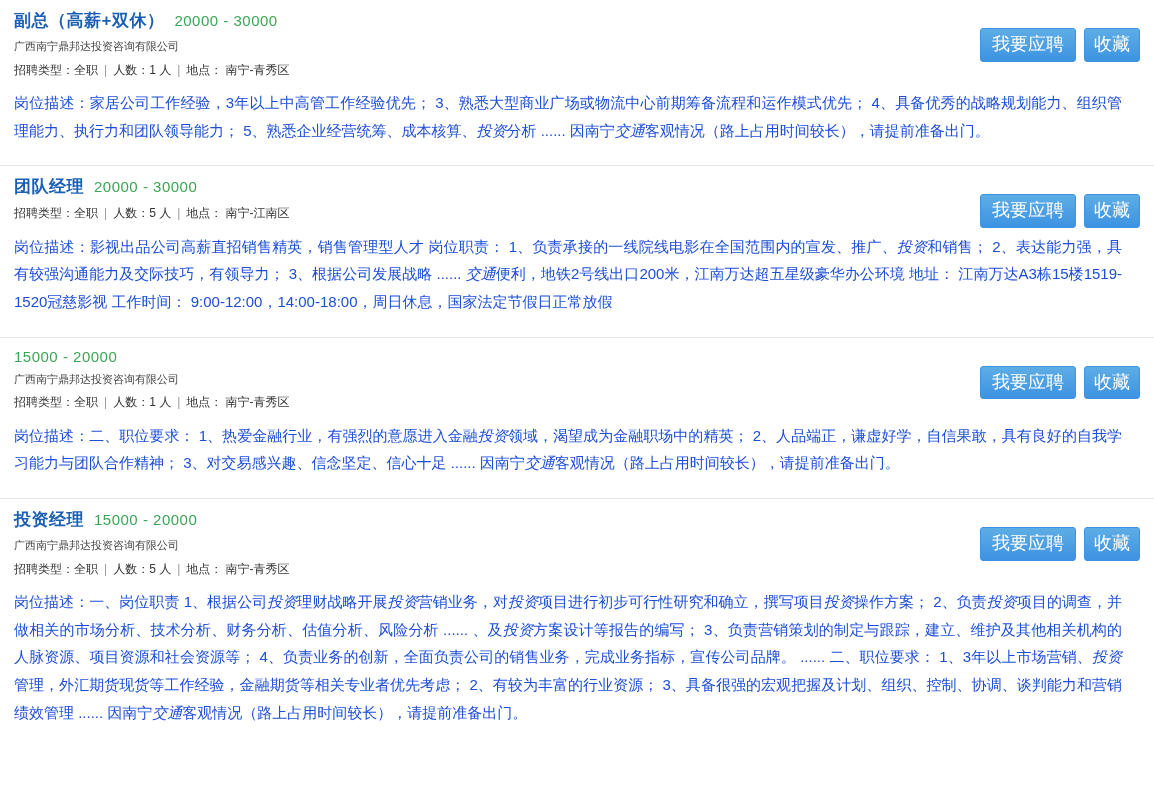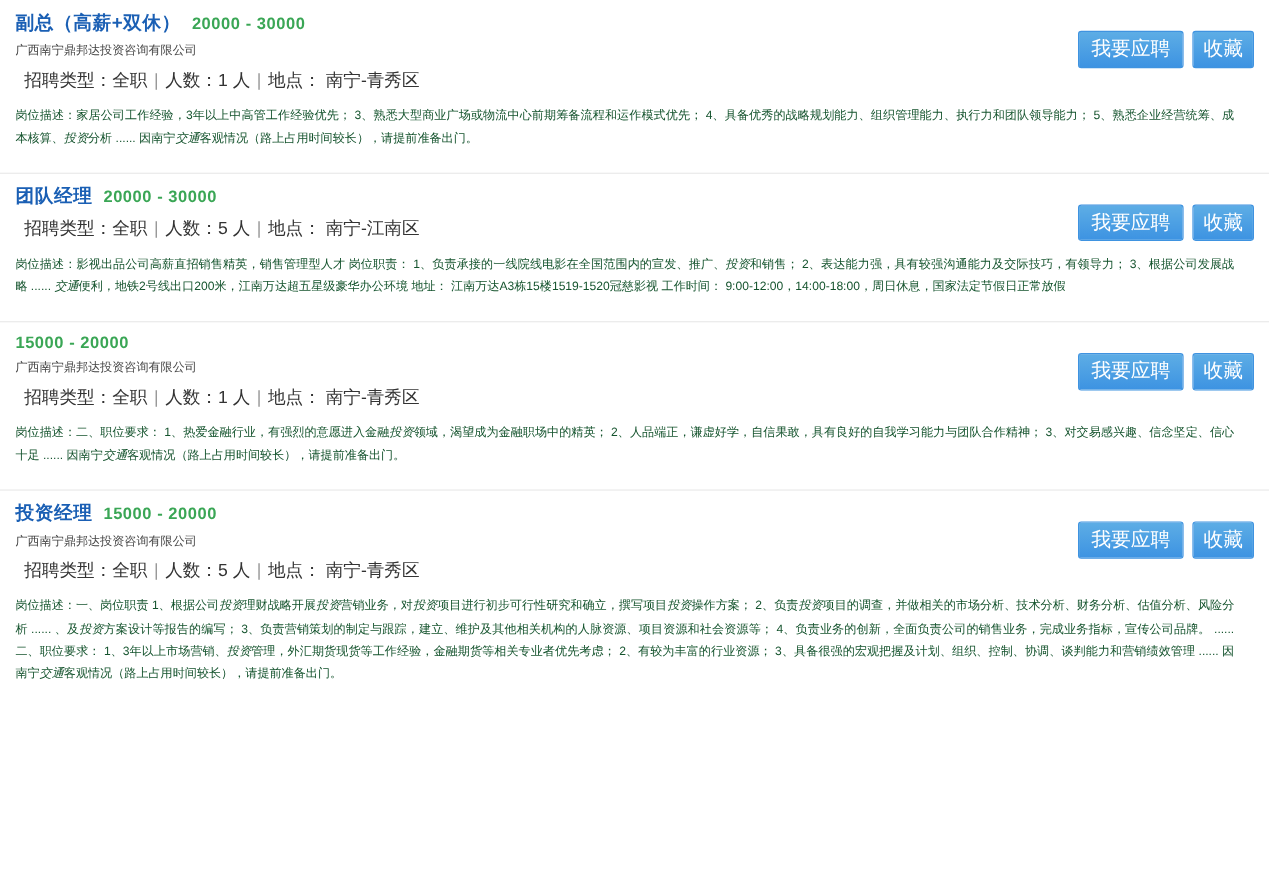--- a/index.html
+++ b/index.html
@@ -34,47 +34,46 @@
   }
   .job-title {
     font-size: 17px;
     font-weight: bold;
     color: #1a5fb4;
     letter-spacing: 0.5px;
     line-height: 1.3;
   }
   .job-salary {
     font-size: 15px;
-    font-weight: bold;
+    font-weight: normal;
     color: #3aa655;
     letter-spacing: 0.5px;
   }
   .job-company {
     font-size: 11px;
     color: #444444;
     margin-bottom: 6px;
     line-height: 1.5;
   }
   .job-meta {
-    font-size: 16px;
+    font-size: 12px;
     color: #333333;
     margin-bottom: 9px;
     line-height: 1.6;
-    margin-left: 8px;
   }
   .job-meta .meta-label {
     color: #333333;
   }
   .job-meta .sep {
     color: #999999;
     padding: 0 6px;
   }
   .job-desc {
-    font-size: 11px;
-    color: #14532d;
+    font-size: 15px;
+    color: #1d4ed8;
     line-height: 1.85;
     text-align: justify;
     padding-right: 18px;
   }
   .job-desc .kw {
     font-style: italic;
   }
   .actions {
     position: absolute;
     right: 14px;

